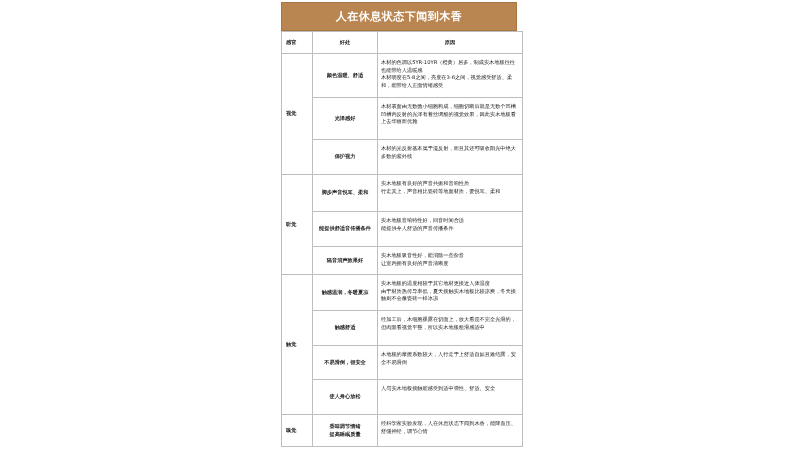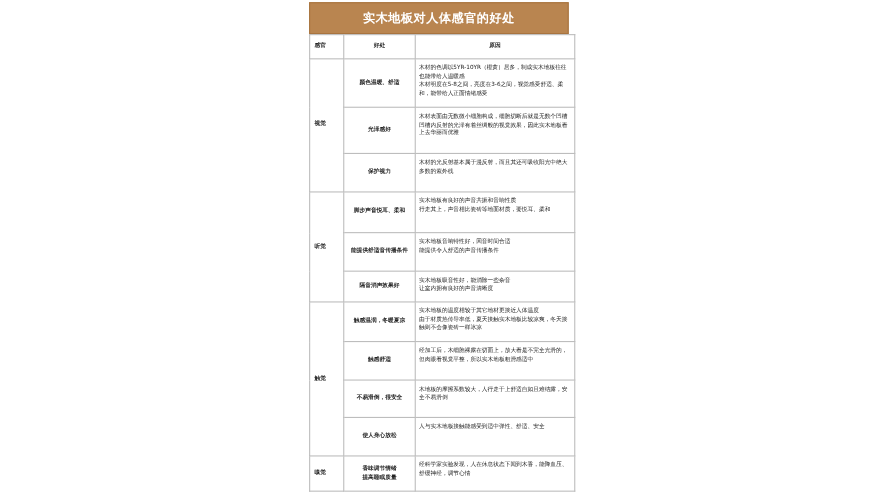--- a/index.html
+++ b/index.html
@@ -16,21 +16,21 @@
     td.sense { text-align:left; font-weight:bold; padding-left:4px; }
     td.benefit { text-align:center; font-weight:bold; }
     td.reason { text-align:left; padding:2px 3px; vertical-align:top; padding-top:5px; }
     .c1 { width:24px; } .c2 { width:60px; } .c3 { width:140px; }
     .reason-line { display:block; }
   </style>
 </head>
 <body>
 
 <div class="sheet">
-  <div class="title-bar">实木地板对人体感官的好处</div>
+  <div class="title-bar">人在休息状态下闻到木香</div>
   <table>
     <thead>
       <tr>
         <th class="c1">感官</th>
         <th class="c2">好处</th>
         <th class="c3">原因</th>
       </tr>
     </thead>
     <tbody id="tbody">
         <tr style="height: 44px;">

